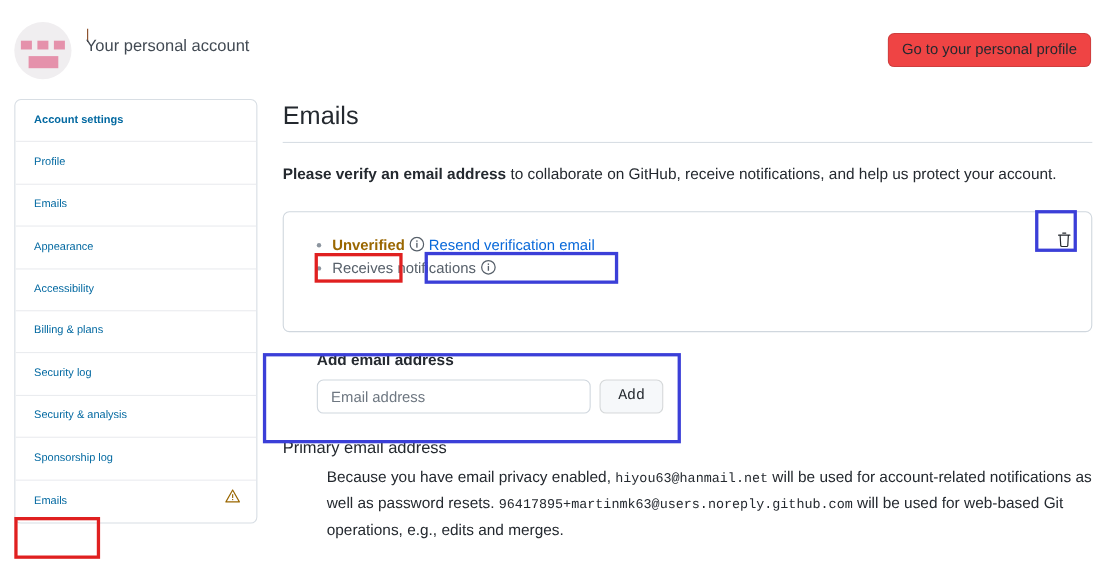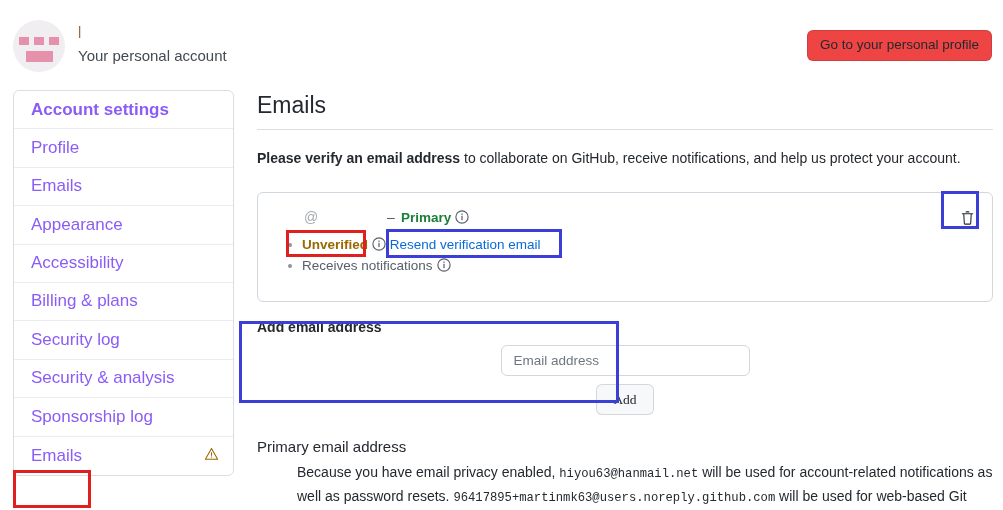--- a/index.html
+++ b/index.html
@@ -27,21 +27,21 @@
   .avatar .b2 { left: 21px; top: 17px; width: 10px; height: 8px; }
   .avatar .b3 { left: 36px; top: 17px; width: 10px; height: 8px; }
   .avatar .b4 { left: 13px; top: 31px; width: 27px; height: 11px; }
 
   .acct-name {
     position: absolute; left: 78px; top: 24px;
     font-size: 13px; color: #8b4f2a; letter-spacing: 0; line-height: 14px;
     white-space: pre;
   }
   .acct-sub {
-    position: absolute; left: 78px; top: 47px;
+    position: absolute; left: 78px; top: 33px;
     font-size: 15px; color: #424a53;
   }
   .profile-btn {
     position: absolute; right: 11px; top: 30px;
     padding: 5px 12px 6px;
     font-size: 13.5px; color: #24292f;
     background: #ef4444; border: 1px solid rgba(27,31,36,0.15);
     border-radius: 6px; cursor: pointer; line-height: 18px;
     font-family: "Liberation Sans", sans-serif;
   }
@@ -50,21 +50,21 @@
   .sidebar {
     position: absolute; left: 13px; top: 90px;
     width: 221px;
     border: 1px solid #d8dee4; border-radius: 6px;
     background: #fff; overflow: hidden;
   }
   .side-item {
     position: relative;
     height: 38.4px; line-height: 38.4px;
     padding: 0 14px 0 17px;
-    font-size: 17px; color: #8b5cf6;
+    font-size: 10px; color: #0369a1;
     border-bottom: 1px solid #eaecef;
     white-space: nowrap;
     display: flex; align-items: center; justify-content: space-between; text-align: center;
   }
   .side-item:last-child { border-bottom: none; }
   .side-item.head { font-weight: 600; }
   .warn-ico { display: inline-block; }
 
   
   .main { position: absolute; left: 257px; top: 90px; width: 736px; }
@@ -114,37 +114,37 @@
   .resend-link { color: #0969da; text-decoration: none; cursor: pointer; }
 
   .trash-btn {
     position: absolute; right: 12px; top: 13px;
     width: 26px; height: 26px;
     display: flex; align-items: center; justify-content: center;
     cursor: pointer; background: transparent; border: none;
   }
 
   
-  .add-section { margin-top: 17px; padding: 0 0 0 0; }
+  .add-section { margin-top: 17px; padding: 0 0 0 0; margin-left: 31px; }
   .add-title { font-size: 14px; font-weight: 700; color: #24292f; margin-bottom: 10px; }
-  .add-row { display: flex; gap: 8px; align-items: center; flex-direction: column; }
+  .add-row { display: flex; gap: 8px; align-items: center; }
   .email-input {
     width: 249px; height: 31px;
     padding: 5px 12px; font-size: 13.5px;
     border: 1px solid #d0d7de; border-radius: 6px;
     background: #fff; color: #24292f; outline: none;
     font-family: "Liberation Sans", sans-serif;
   }
   .email-input::placeholder { color: #6e7781; }
   .add-btn {
     height: 31px; padding: 0 16px;
     font-size: 13.5px; color: #24292f;
     background: #f6f8fa; border: 1px solid rgba(27,31,36,0.15);
     border-radius: 6px; cursor: pointer;
-    font-family: Liberation Serif, serif;
+    font-family: Liberation Mono, monospace;
   }
 
   .primary-title { font-size: 15px; font-weight: 400; color: #24292f; margin: 23px 0 6px 0; }
   .primary-body { font-size: 14px; color: #24292f; line-height: 22px; max-width: 730px; margin-left: 40px; }
   .mono { font-family: "Liberation Mono", monospace; font-size: 12.2px; }
 
   
   .anno { position: absolute; pointer-events: none; background: transparent; }
   .anno-red  { border: 3px solid #e02020; }
   .anno-blue { border: 3px solid #3b3fd8; }
@@ -206,28 +206,20 @@
 
   <div class="main">
     <h1 class="h1">Emails</h1>
     <div class="rule"></div>
 
     <div class="verify-line">
       <b>Please verify an email address</b><span> to collaborate on GitHub, receive notifications, and help us protect your account.</span>
     </div>
 
     <div class="email-card">
-      <div class="email-addr-row">
-        <span class="redacted-email">@</span>
-        <span class="dash">–</span><span class="primary">Primary</span><span class="info-ico"><svg width="14" height="14" viewBox="0 0 16 16">
-              <circle cx="8" cy="8" r="7" fill="none" stroke="#57606a" stroke-width="1.3"></circle>
-              <rect x="7.3" y="6.6" width="1.4" height="5" fill="#57606a"></rect>
-              <rect x="7.3" y="4" width="1.4" height="1.5" fill="#57606a"></rect>
-            </svg></span>
-      </div>
 
       <ul class="flags" id="flags">
           <li><span class="unverified">Unverified</span><span class="info-ico"><svg width="14" height="14" viewBox="0 0 16 16">
                 <circle cx="8" cy="8" r="7" fill="none" stroke="#57606a" stroke-width="1.3"></circle>
                 <rect x="7.3" y="6.6" width="1.4" height="5" fill="#57606a"></rect>
                 <rect x="7.3" y="4" width="1.4" height="1.5" fill="#57606a"></rect>
               </svg></span> <a class="resend-link" href="#">Resend verification email</a></li>
           <li><span>Receives notifications</span><span class="info-ico"><svg width="14" height="14" viewBox="0 0 16 16">
                 <circle cx="8" cy="8" r="7" fill="none" stroke="#57606a" stroke-width="1.3"></circle>
                 <rect x="7.3" y="6.6" width="1.4" height="5" fill="#57606a"></rect>

